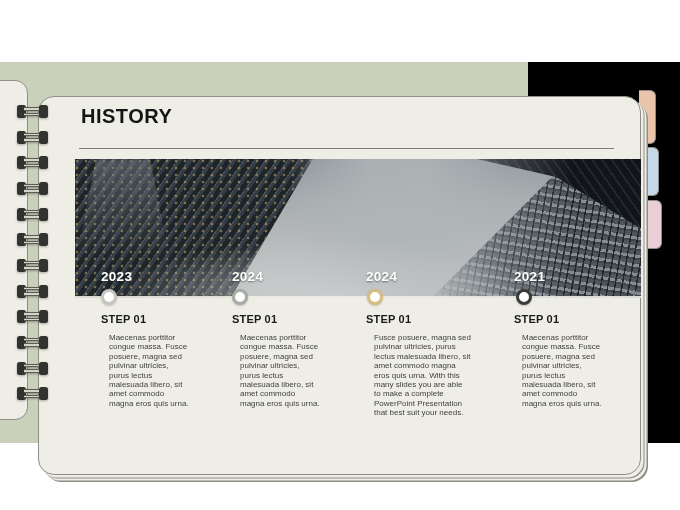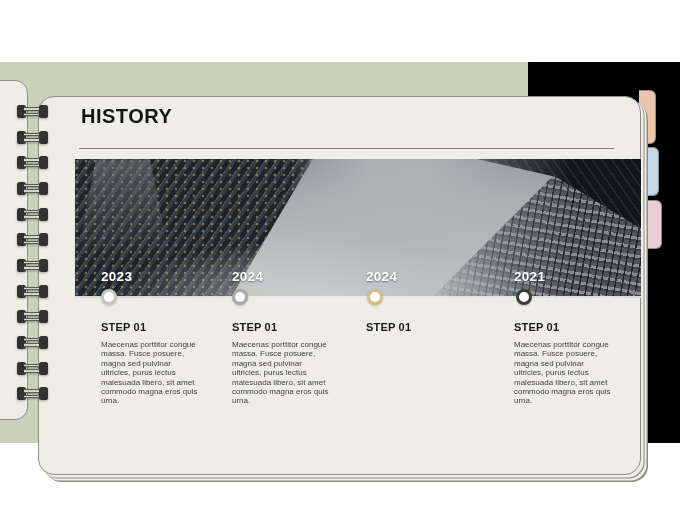--- a/index.html
+++ b/index.html
@@ -57,22 +57,22 @@
   .year{position:absolute;top:172px;font-size:13.5px;font-weight:700;color:#ffffff;
         text-shadow:0 1px 2px rgba(0,0,0,.45);letter-spacing:.3px;}
   .marker{position:absolute;top:192px;width:16px;height:16px;border-radius:50%;background:#fff;
           border:3px solid #999;box-sizing:border-box;box-shadow:0 1px 2px rgba(0,0,0,.2);}
   .y0,.c0{left:62px;} .y1,.c1{left:193px;} .y2,.c2{left:327px;} .y3,.c3{left:475px;}
   .m0{left:62px;} .m1{left:193px;} .m2{left:328px;} .m3{left:477px;}
 
   
   .col{position:absolute;top:216px;width:97px;}
   .col.c2{width:113px;}
-  .step{font-size:11px;font-weight:700;color:#1b1b1b;letter-spacing:.2px;margin:8px 0 7px 0;}
-  .body{font-size:8px;line-height:9.4px;color:#3f3f3c;margin:0;}
+  .step{font-size:11px;font-weight:700;color:#1b1b1b;letter-spacing:.2px;margin:0 0 7px 0;}
+  .body{font-size:8px;line-height:9.4px;color:#3f3f3c;margin:8px;}
 
   
   .ring{position:absolute;left:17px;width:31px;height:13px;filter:drop-shadow(0 1px 1px rgba(0,0,0,.3));}
   .cap{position:absolute;top:0;width:9px;height:13px;background:#32322e;border-radius:2.5px;}
   .cap.l{left:0;} .cap.r{right:0;}
   .bar{position:absolute;left:7px;right:7px;height:3.5px;background:#d6d4ca;
        border-top:1px solid #5c5b55;border-bottom:1px solid #5c5b55;box-sizing:border-box;}
   .b1{top:2px;} .b2{top:7.5px;}
 </style>
 </head>
@@ -116,20 +116,21 @@
     <div class="col c0">
       <p class="step">STEP 01</p>
       <p class="body">Maecenas porttitor congue massa. Fusce posuere, magna sed pulvinar ultricies, purus lectus malesuada libero, sit amet commodo magna eros quis urna.</p>
     </div>
     <div class="col c1">
       <p class="step">STEP 01</p>
       <p class="body">Maecenas porttitor congue massa. Fusce posuere, magna sed pulvinar ultricies, purus lectus malesuada libero, sit amet commodo magna eros quis urna.</p>
     </div>
     <div class="col c2">
       <p class="step">STEP 01</p>
+      <p class="body">Fusce posuere, magna sed pulvinar ultricies, purus lectus malesuada libero, sit amet commodo magna eros quis urna. With this many slides you are able to make a complete PowerPoint Presentation that best suit your needs.</p>
     </div>
     <div class="col c3">
       <p class="step">STEP 01</p>
       <p class="body">Maecenas porttitor congue massa. Fusce posuere, magna sed pulvinar ultricies, purus lectus malesuada libero, sit amet commodo magna eros quis urna.</p>
     </div>
   </div>
 
   <div>
       <div class="ring" style="top: 105px;">
         <span class="cap l"></span>

